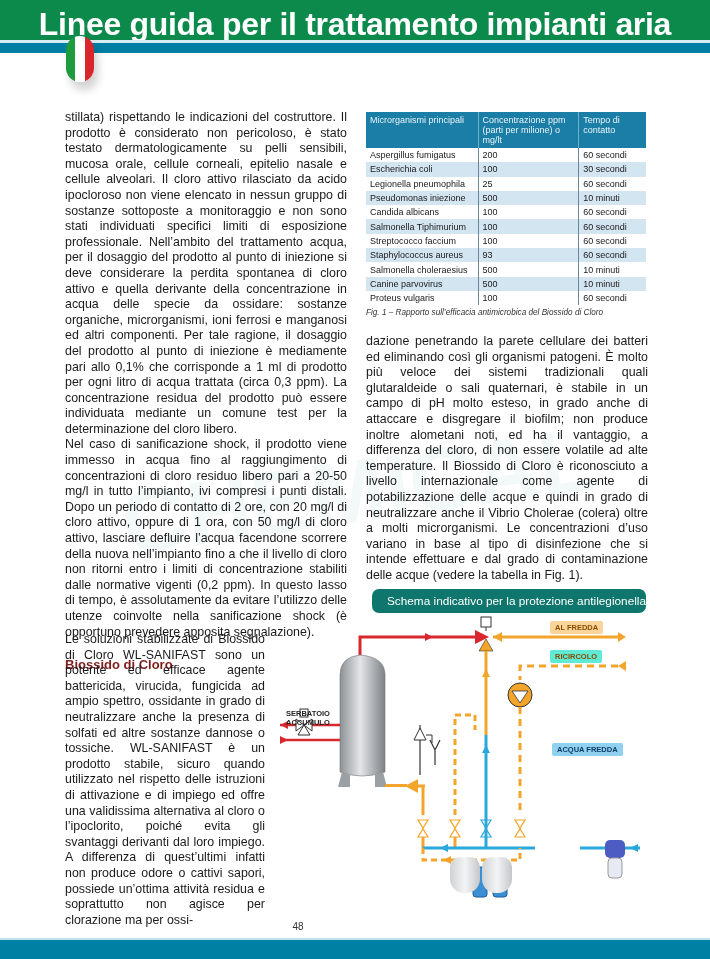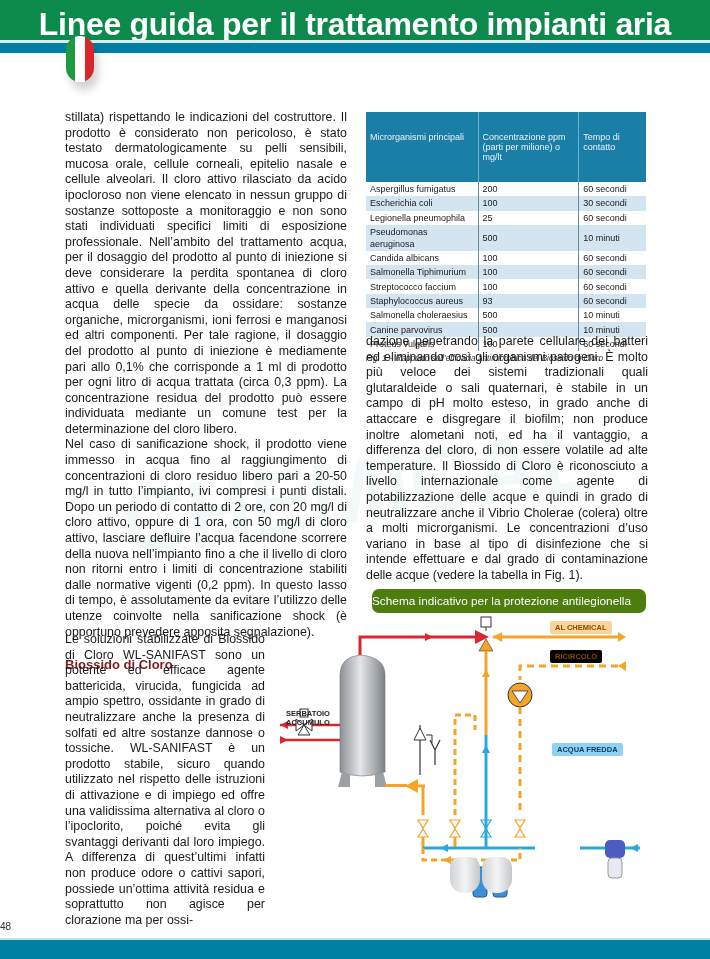--- a/index.html
+++ b/index.html
@@ -13,37 +13,37 @@
   .flag { position: absolute; left: 66px; top: 36px; width: 28px; height: 46px; border-radius: 14px; overflow: hidden; display: flex; box-shadow: 4px 8px 8px rgba(0,0,0,0.18); }
   .flag span { flex: 1; }
 
   .col-left { position: absolute; left: 65px; top: 110px; width: 282px; font-size: 12.4px; line-height: 15.6px; text-align: justify; }
   .col-left p { margin: 0; }
   .section-title { color: #7f1d1d; font-weight: bold; font-size: 13px; margin-top: 17px; margin-bottom: 3px; }
   .col-left-narrow { position: absolute; left: 65px; top: 632px; width: 200px; font-size: 12.4px; line-height: 15.6px; text-align: justify; }
 
   .table-wrap { position: absolute; left: 366px; top: 112px; width: 280px; }
   table { width: 100%; border-collapse: collapse; font-size: 9px; }
-  thead th { background: #1a7ea6; color: #e8f3f8; font-weight: normal; text-align: left; padding: 20px 4px; vertical-align: top; line-height: 10px; height: 27px; }
+  thead th { background: #1a7ea6; color: #e8f3f8; font-weight: normal; text-align: left; padding: 3px 4px; vertical-align: top; line-height: 10px; height: 27px; }
   thead th + th { border-left: 1px solid #6fb1cb; }
   tbody td { padding: 1px 4px; height: 14.3px; line-height: 12px; }
   tbody td + td { border-left: 1px solid #6b8899; }
   tbody tr:nth-child(even) td { background: #d4e5f2; }
   .caption { font-size: 8.2px; font-style: italic; color: #333; margin-top: 3px; }
 
   .col-right { position: absolute; left: 366px; top: 334px; width: 282px; font-size: 12.4px; line-height: 15.6px; text-align: justify; }
 
-  .schema-label { position: absolute; left: 372px; top: 589px; width: 274px; height: 24px; background: #4d7c0f; border-radius: 7px; color: #fff; font-size: 11.8px; text-align: left; line-height: 24px; }
+  .schema-label { position: absolute; left: 372px; top: 589px; width: 274px; height: 24px; background: #0f766e; border-radius: 7px; color: #fff; font-size: 11.8px; text-align: right; line-height: 24px; }
 
   .diagram { position: absolute; left: 280px; top: 615px; }
   .tag { position: absolute; font-size: 7.5px; font-weight: bold; padding: 2px 5px; border-radius: 2px; }
 
   .watermark { position: absolute; left: 120px; top: 440px; font-size: 90px; font-weight: bold; color: rgba(20,140,110,0.05); transform: rotate(-8deg); pointer-events: none; }
 
-  .page-number { position: absolute; left: 0; top: 921px; width: 596px; text-align: left; font-size: 10px; color: #333; }
+  .page-number { position: absolute; left: 0; top: 921px; width: 596px; text-align: center; font-size: 10px; color: #333; }
   .footer-band { position: absolute; left: 0; top: 938px; width: 710px; height: 21px; background: #0080a3; border-top: 2px solid #bfe1ec; }
 </style>
 </head>
 <body>
 
 <div class="header-band"></div>
 <div class="header-title">Linee guida per il trattamento impianti aria</div>
 <div class="header-stripe-white"></div>
 <div class="header-stripe-blue"></div>
 <div class="flag">
@@ -82,21 +82,21 @@
           <td>Escherichia coli</td>
           <td>100</td>
           <td>30 secondi</td>
         </tr>
       <tr>
           <td>Legionella pneumophila</td>
           <td>25</td>
           <td>60 secondi</td>
         </tr>
       <tr>
-          <td>Pseudomonas aeruginosa</td>
+          <td>Pseudomonas iniezione</td>
           <td>500</td>
           <td>10 minuti</td>
         </tr>
       <tr>
           <td>Candida albicans</td>
           <td>100</td>
           <td>60 secondi</td>
         </tr>
       <tr>
           <td>Salmonella Tiphimurium</td>
@@ -235,19 +235,19 @@
 
   
   <div style="position:absolute;left:105px;top:169px;width:22px;height:3px;background:#f2a52a;"></div>
 
   <div style="position:absolute;left:170px;top:242px;display:flex;gap:2px;">
     <div style="width:30px;height:36px;border-radius:10px 10px 14px 14px;background:linear-gradient(90deg,#cfd2d4,#f3f4f5,#c4c7c9);"></div>
     <div style="width:30px;height:36px;border-radius:10px 10px 14px 14px;background:linear-gradient(90deg,#cfd2d4,#f3f4f5,#c4c7c9);"></div>
   </div>
 
   <div class="tag" style="left:6px;top:60px;color:#222;background:transparent;padding:0;line-height:9px;width:44px;margin-top:34px;">SERBATOIO ACCUMULO</div>
-  <div class="tag" style="left:270px;top:6px;background:#f9d59b;color:#8a4c00;">AL CHEMICAL</div>
-  <div class="tag" style="left:270px;top:35px;background:#000000;color:#8a4c00;">RICIRCOLO</div>
+  <div class="tag" style="left:270px;top:6px;background:#f9d59b;color:#8a4c00;">AL FREDDA</div>
+  <div class="tag" style="left:270px;top:35px;background:#5eead4;color:#8a4c00;">RICIRCOLO</div>
   <div class="tag" style="left:272px;top:128px;background:#8fd1ee;color:#0f3b66;">ACQUA FREDDA</div>
 </div>
 
 <div class="page-number">48</div>
 <div class="footer-band"></div>
 
 </body></html>

